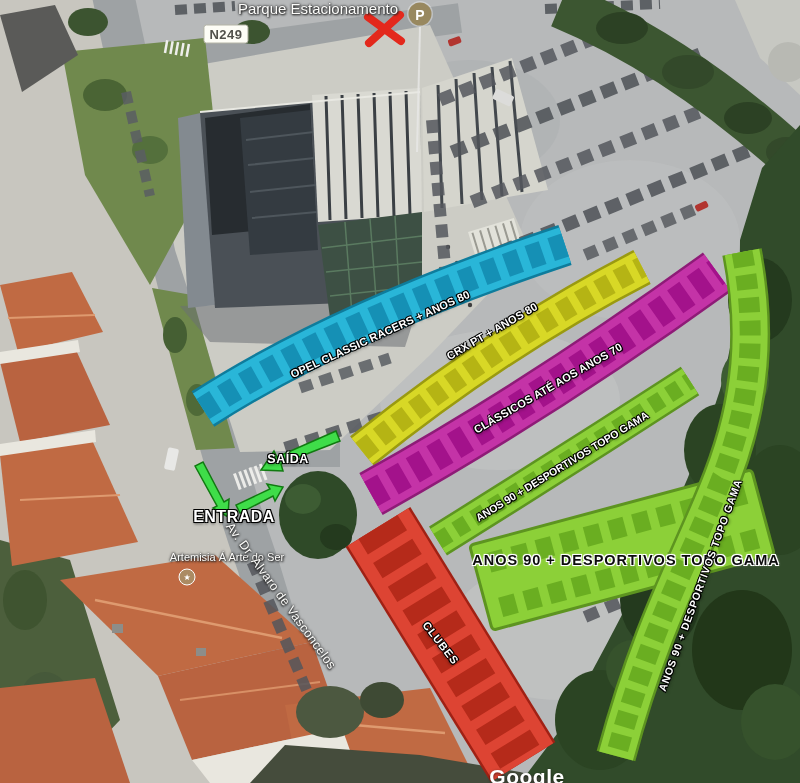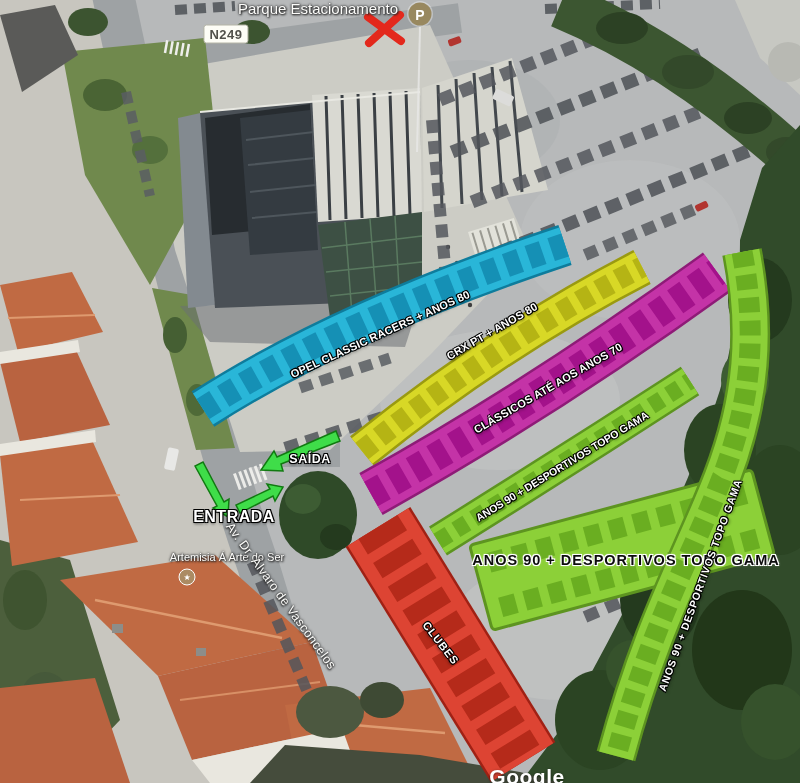--- a/index.html
+++ b/index.html
@@ -264,21 +264,21 @@
 <div class="lbl lbl-white" style="left:548px;top:388px;--r:-30deg;font-size:11px;letter-spacing:.2px;">CLÁSSICOS ATÉ AOS ANOS 70</div>
 
 <div class="lbl lbl-white" style="left:562px;top:466px;--r:-31.5deg;font-size:10.5px;">ANOS 90 + DESPORTIVOS TOPO GAMA</div>
 
 <div class="lbl lbl-black" style="left:626px;top:560px;font-size:14.5px;letter-spacing:1px;">ANOS 90 + DESPORTIVOS TOPO GAMA</div>
 
 <div class="lbl lbl-white" style="left:700px;top:585px;--r:-70deg;font-size:10.5px;letter-spacing:.8px;">ANOS 90 + DESPORTIVOS TOPO GAMA</div>
 
 <div class="lbl lbl-white" style="left:441px;top:643px;--r:52deg;font-size:11px;letter-spacing:1px;">CLUBES</div>
 
-<div class="lbl lbl-white" style="left:310px;top:459px;font-size:12.5px;letter-spacing:.5px;">SAÍDA</div>
+<div class="lbl lbl-white" style="left:288px;top:459px;font-size:12.5px;letter-spacing:.5px;">SAÍDA</div>
 
 <div class="lbl lbl-white" style="left:234px;top:517px;font-size:16px;letter-spacing:.5px;">ENTRADA</div>
 
 <div class="lbl lbl-soft" style="left:227px;top:557px;font-size:11px;">Artemisia Á Arte do Ser</div>
 
 <div class="poi-pin" style="left:187px;top:577px;">
       <span>★</span>
     </div>
 
 <div class="lbl lbl-soft" style="left:281px;top:596px;--r:54deg;font-size:12.5px;font-weight:400;letter-spacing:.4px;">Av. Dr. Álvaro de Vasconcelos</div>

